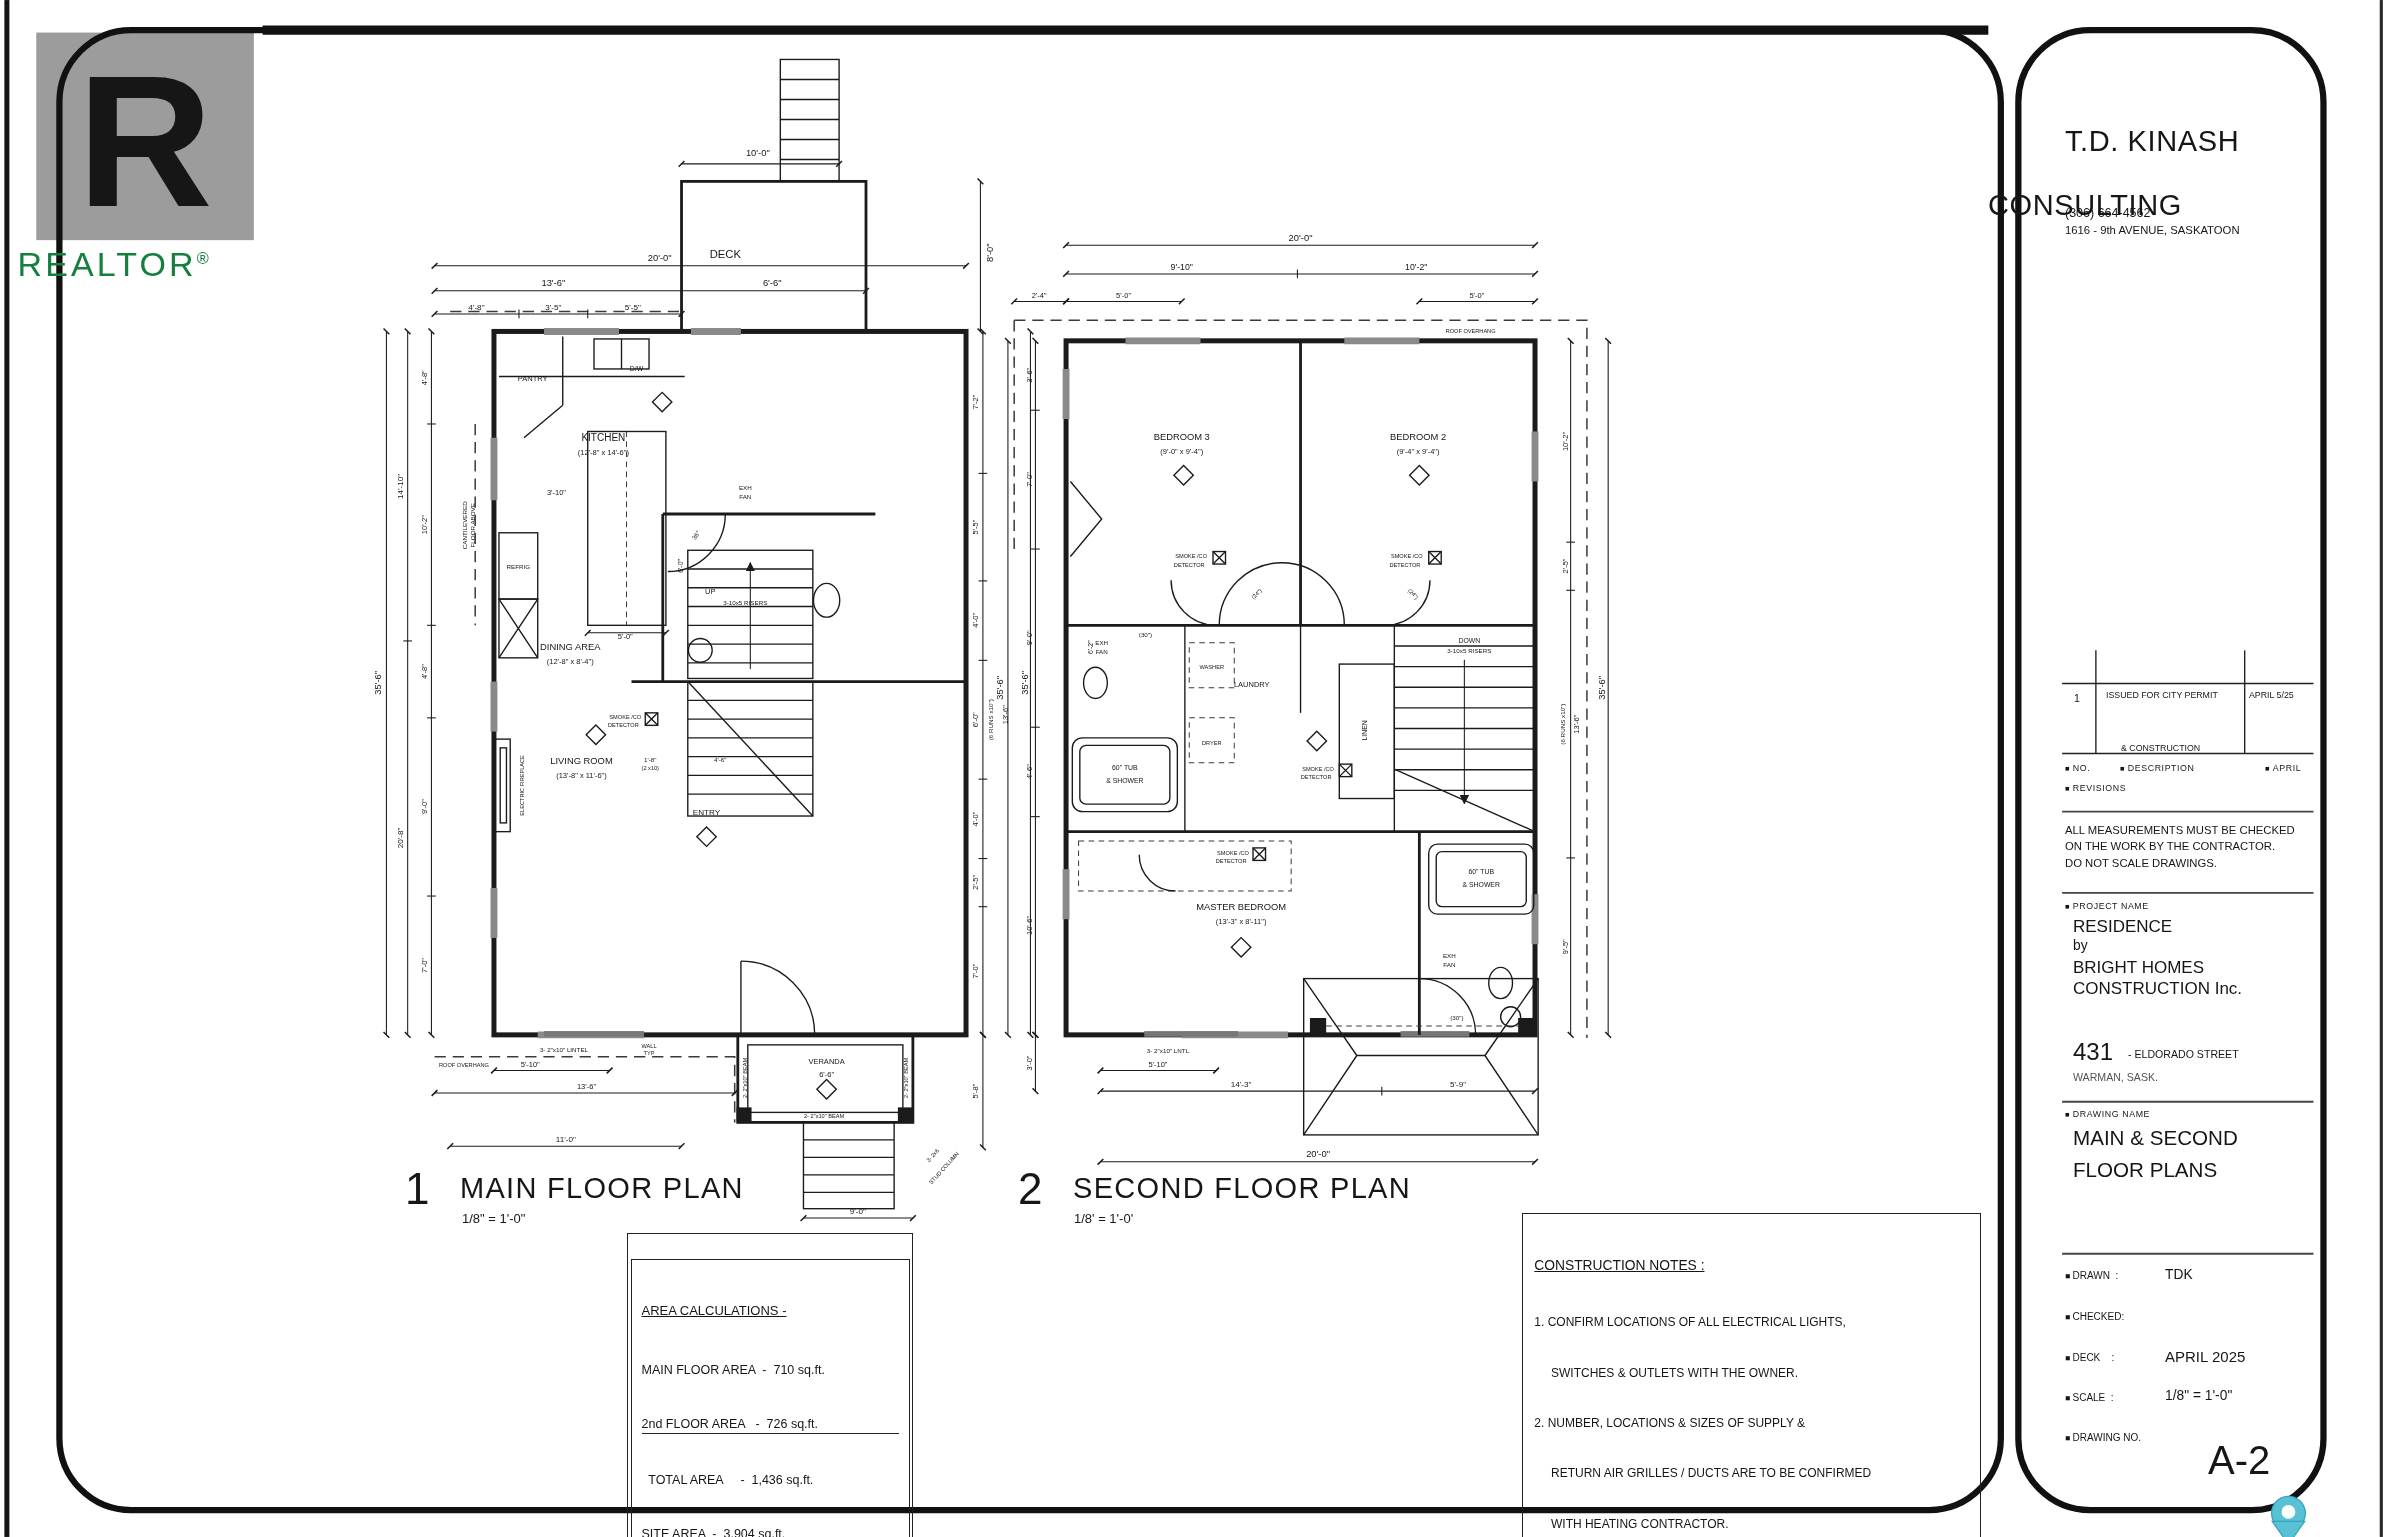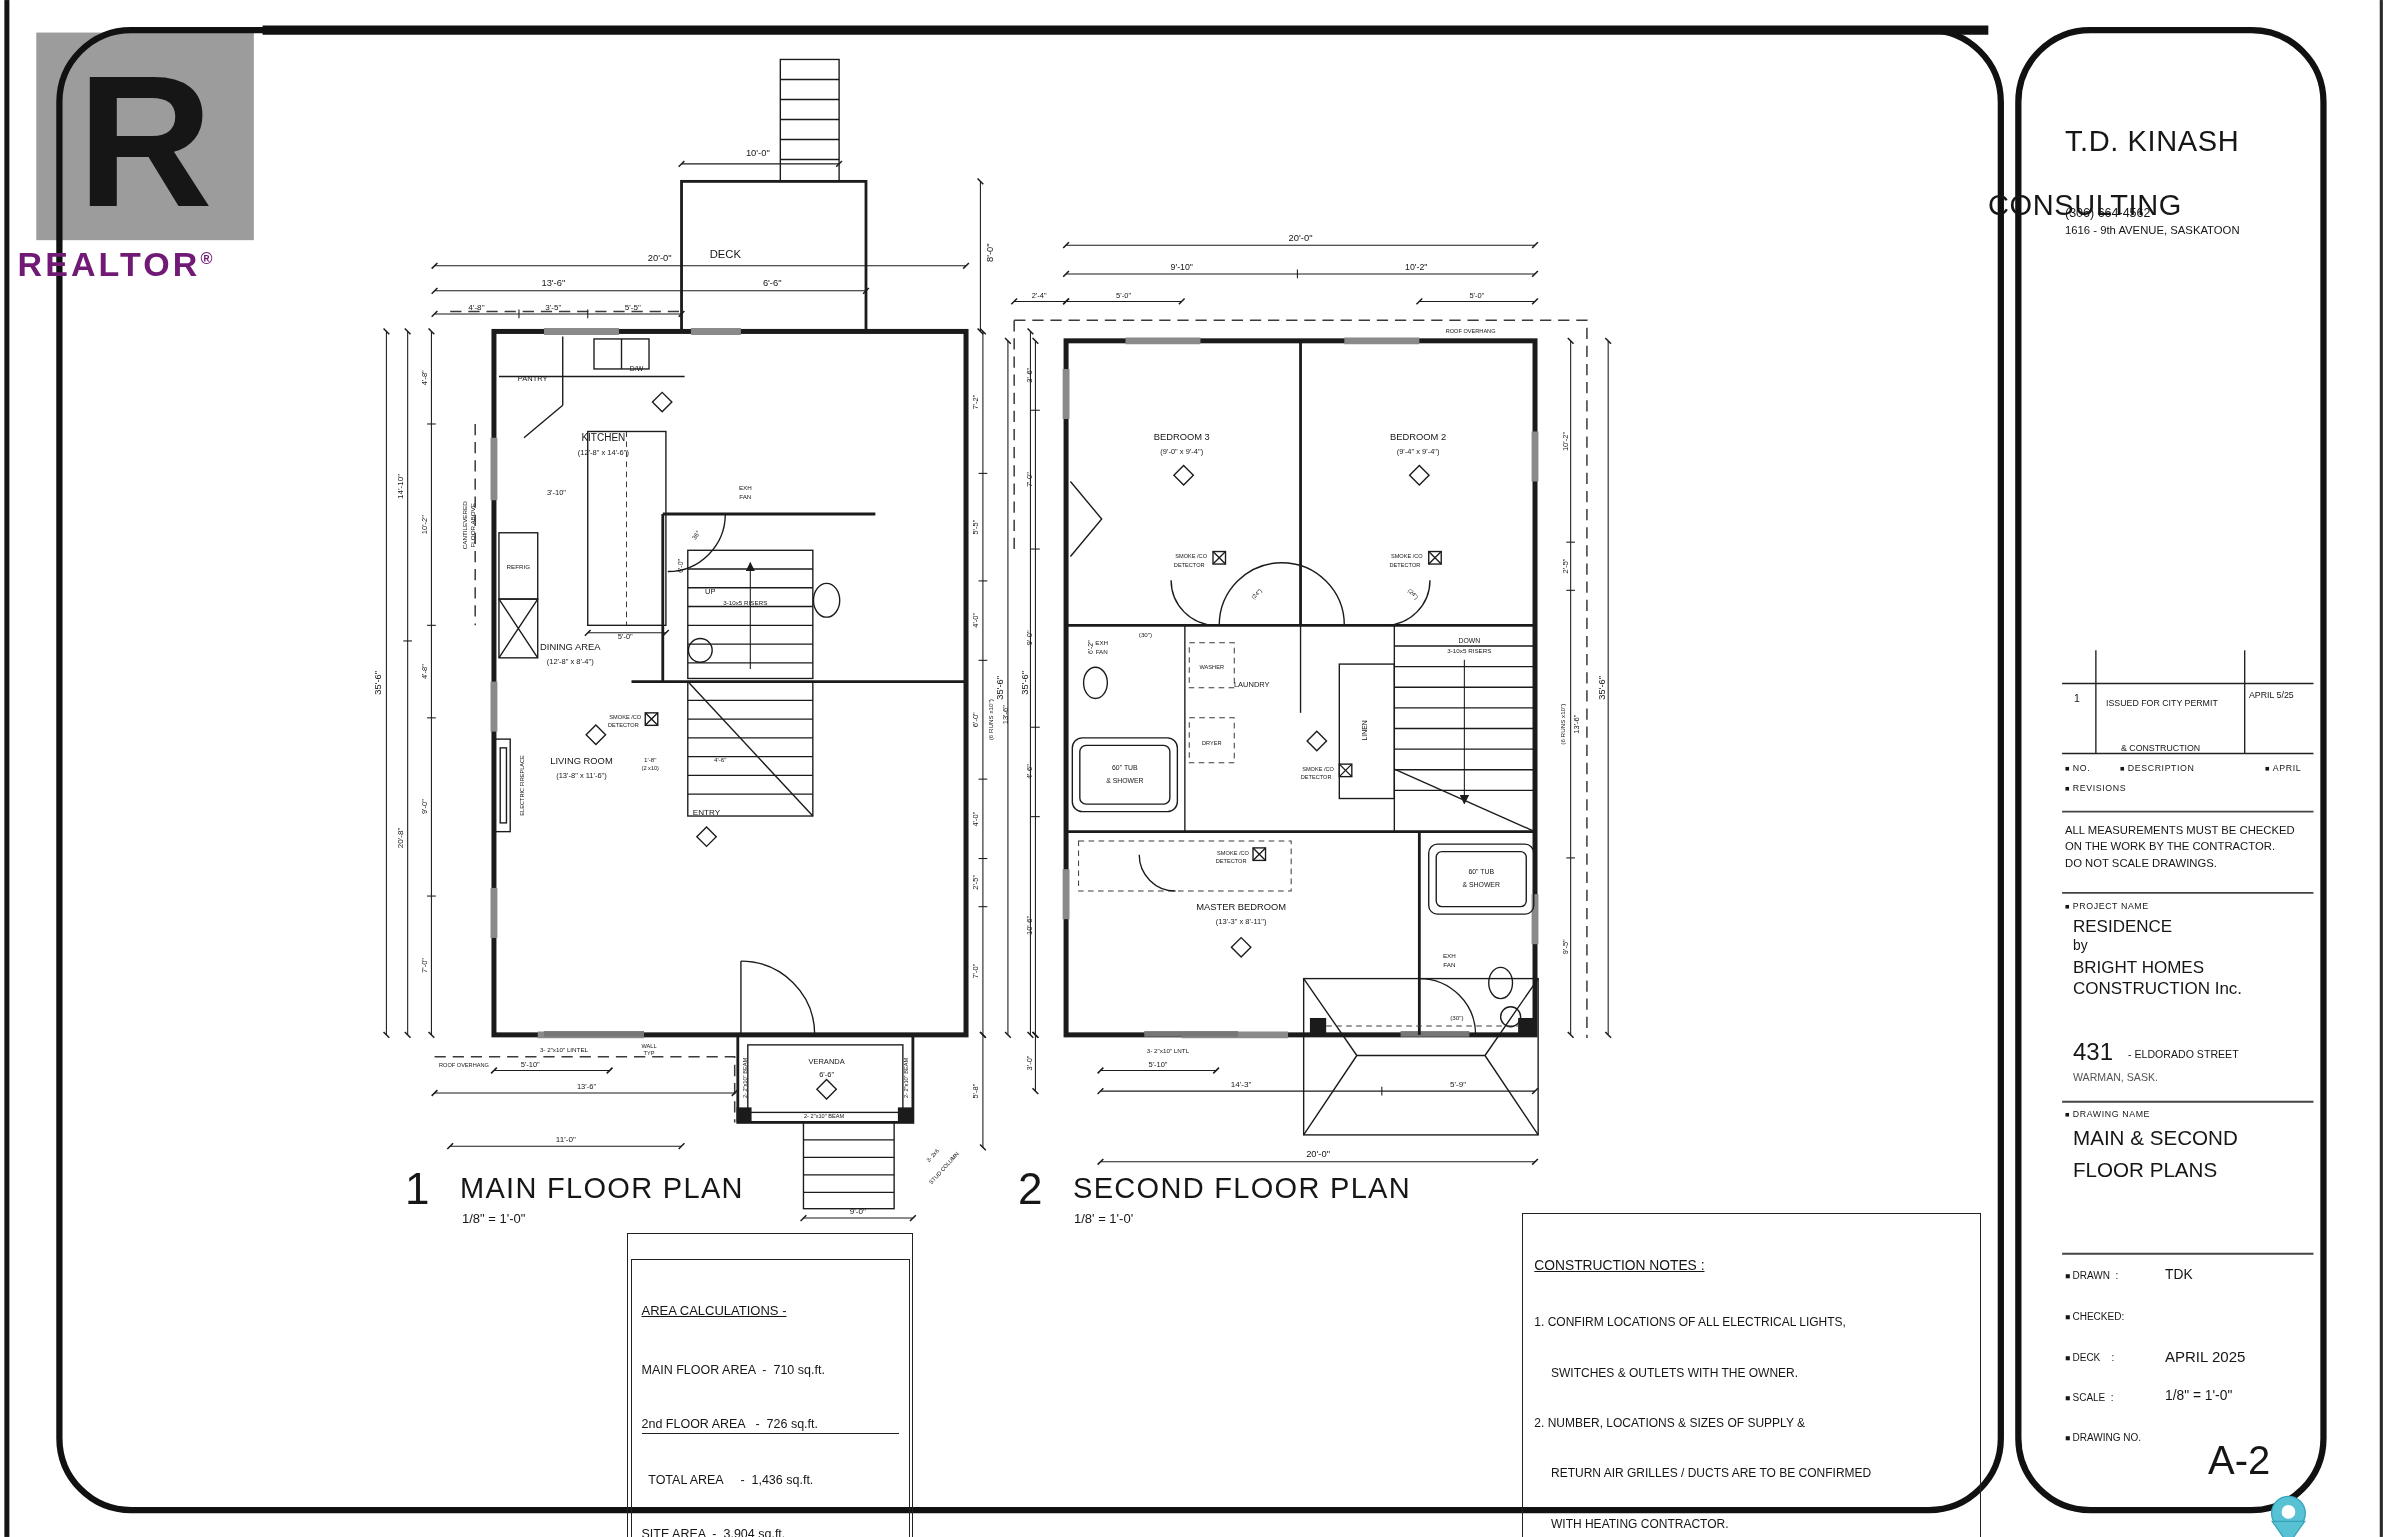--- a/index.html
+++ b/index.html
@@ -404,21 +404,21 @@
         <text x="2108" y="1850" font-size="15">20'-0"</text>
       </g>
 
   <g>
     <circle cx="3660" cy="2420" r="27" fill="#58c1d4" stroke="#35a4ba" stroke-width="2"></circle>
     <path d="M3634,2433 L3686,2433 L3660,2470 Z" fill="#58c1d4" stroke="#35a4ba" stroke-width="2"></path>
     <circle cx="3660" cy="2418" r="11" fill="#ffffff"></circle>
   </g>
 </svg>
 
-<div class="abs" style="left:17.5px;top:245px;font-size:34px;letter-spacing:3.1px;color:#701a75;font-weight:bold;"><span>REALTOR</span><span style="font-size:16.3px;vertical-align:super;">®</span></div>
+<div class="abs" style="left:17.5px;top:245px;font-size:34px;letter-spacing:3.1px;color:#15803d;"><span>REALTOR</span><span style="font-size:16.3px;vertical-align:super;">®</span></div>
 
 <div class="abs" style="left:405px;top:1164px;font-size:44px;">1</div>
 <div class="abs" style="left:460px;top:1172px;font-size:29px;letter-spacing:1.3px;">MAIN FLOOR PLAN</div>
 <div class="abs" style="left:462px;top:1211px;font-size:13px;">1/8" = 1'-0"</div>
 <div class="abs" style="left:1018px;top:1164px;font-size:44px;">2</div>
 <div class="abs" style="left:1073px;top:1172px;font-size:29px;letter-spacing:1.3px;">SECOND FLOOR PLAN</div>
 <div class="abs" style="left:1074px;top:1211px;font-size:13px;">1/8' = 1'-0'</div>
 
 <div class="abs" style="left:627px;top:1233px;width:279px;border:1.9px solid #222;padding:2.5px;">
   <div style="border:1.3px solid #222;padding:6.3px 10px;font-size:12.5px;line-height:1.45;">
@@ -446,21 +446,21 @@
   
   
 </div>
 
 <div class="abs" style="left:2065px;top:125px;font-size:29px;letter-spacing:0.6px;">T.D. KINASH</div>
 <div class="abs" style="left:1988px;top:161px;font-size:29px;letter-spacing:0.6px;margin-top:28px;">CONSULTING</div>
 <div class="abs" style="left:2065px;top:206px;font-size:12.5px;">(306) 664-4562</div>
 <div class="abs" style="left:2065px;top:224px;font-size:11.3px;">1616 - 9th AVENUE, SASKATOON</div>
 
 <div class="abs" style="left:2074px;top:692px;font-size:10.6px;">1</div>
-<div class="abs" style="left:2106px;top:690px;font-size:8.8px;margin-top:8px;">ISSUED FOR CITY PERMIT</div>
+<div class="abs" style="left:2106px;top:690px;font-size:8.8px;">ISSUED FOR CITY PERMIT</div>
 <div class="abs" style="left:2121px;top:743px;font-size:8.8px;">&amp; CONSTRUCTION</div>
 <div class="abs" style="left:2249px;top:690px;font-size:8.8px;">APRIL 5/25</div>
 
 <div class="abs sq tb-label" style="left:2065px;top:763px;"><span>NO.</span></div>
 <div class="abs sq tb-label" style="left:2120px;top:763px;"><span>DESCRIPTION</span></div>
 <div class="abs sq tb-label" style="left:2265px;top:763px;"><span>APRIL</span></div>
 <div class="abs sq tb-label" style="left:2065px;top:783px;"><span>REVISIONS</span></div>
 
 <div class="abs" style="left:2065px;top:824px;font-size:11.3px;">ALL MEASUREMENTS MUST BE CHECKED</div>
 <div class="abs" style="left:2065px;top:840px;font-size:11.3px;">ON THE WORK BY THE CONTRACTOR.</div>

